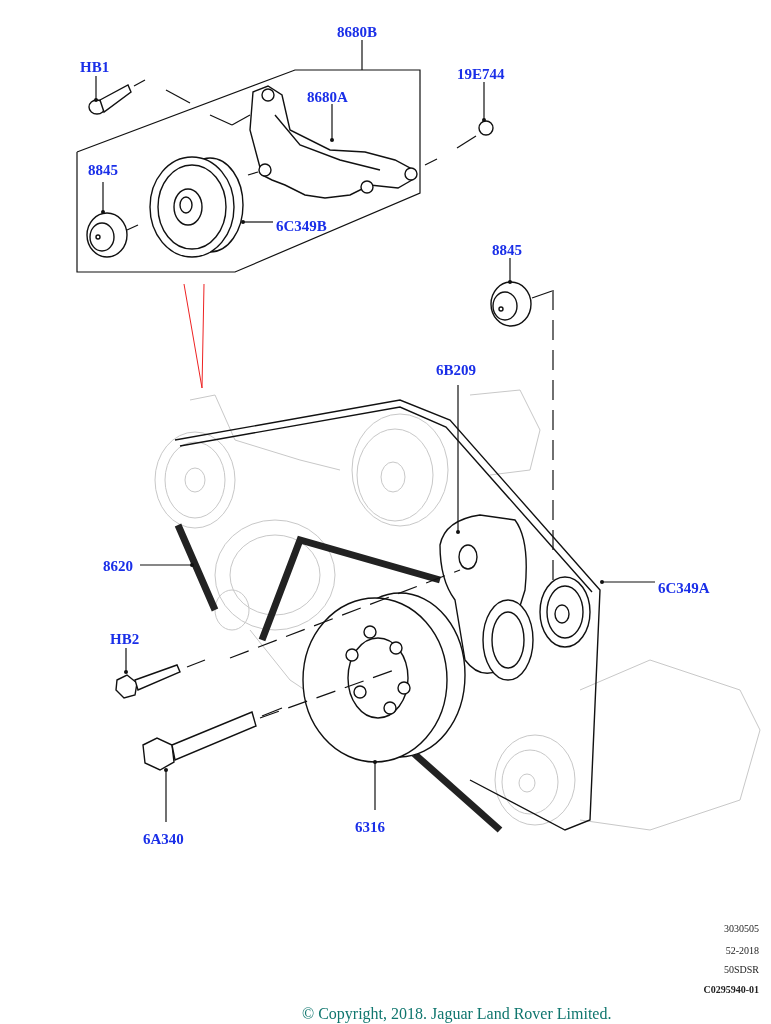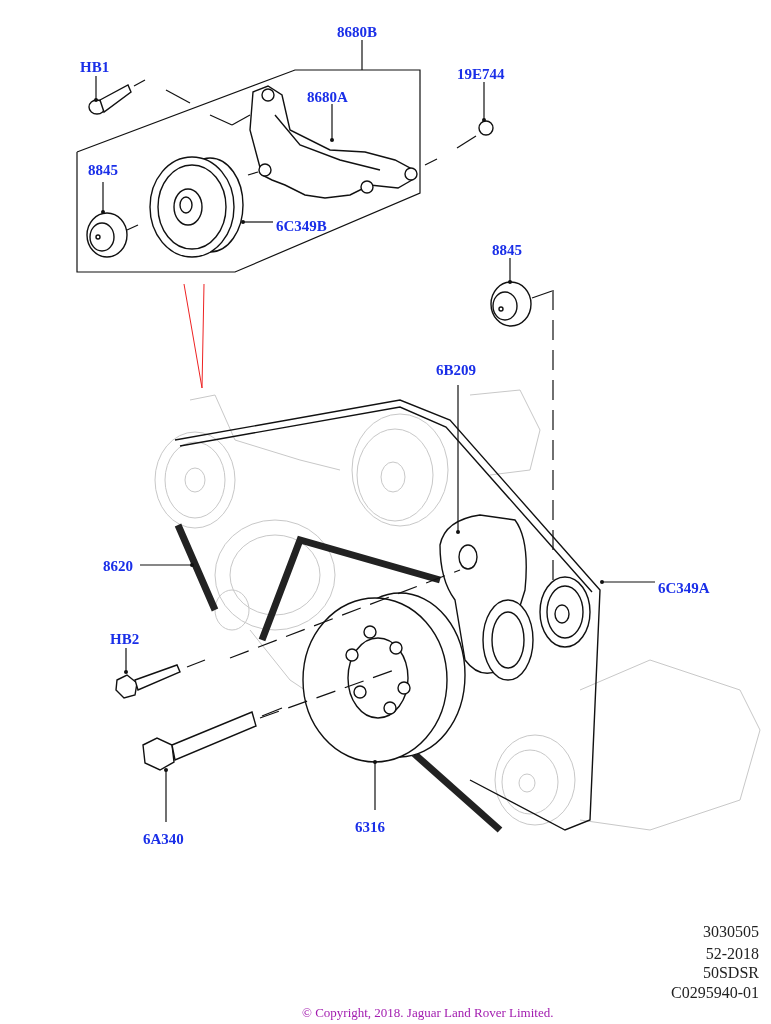--- a/index.html
+++ b/index.html
@@ -1,20 +1,20 @@
 <!DOCTYPE html>
 <html><head>
 <meta charset="utf-8">
 <style>
   html, body { margin:0; padding:0; background:#fff; }
   body { width:771px; height:1024px; position:relative; overflow:hidden; font-family:"Liberation Serif", serif; }
   #diagram { position:absolute; left:0; top:0; }
   .lbl { font-family:"Liberation Serif", serif; font-weight:bold; font-size:15px; fill:#1a2fe8; }
-  .meta { position:absolute; right:12px; font-family:"Liberation Serif", serif; font-size:16px; color:#222; text-align:center; }
-  .copy { position:absolute; left:302px; top:1005px; font-family:"Liberation Serif", serif; font-size:13px; color:#a21caf; }
+  .meta { position:absolute; right:12px; font-family:"Liberation Serif", serif; font-size:10px; color:#222; text-align:center; }
+  .copy { position:absolute; left:302px; top:1005px; font-family:"Liberation Serif", serif; font-size:16px; color:#0f766e; }
   .ghost { fill:none; stroke:#c8c8c8; stroke-width:1; }
   .ink { fill:#fff; stroke:#111; stroke-width:1.4; }
   .inkn { fill:none; stroke:#111; stroke-width:1.4; }
   .lead { stroke:#111; stroke-width:1.2; fill:none; }
   .dash { stroke:#111; stroke-width:1.2; fill:none; stroke-dasharray:20 10; }
   .belt { fill:none; stroke:#222; stroke-width:7; }
 </style>
 </head>
 <body>
 
@@ -179,14 +179,14 @@
   <text class="lbl" x="103" y="571" style="fill: rgb(26, 47, 232);">8620</text>
   <text class="lbl" x="658" y="593" style="fill: rgb(26, 47, 232);">6C349A</text>
   <text class="lbl" x="110" y="644" style="fill: rgb(26, 47, 232);">HB2</text>
   <text class="lbl" x="355" y="832" style="fill: rgb(26, 47, 232);">6316</text>
   <text class="lbl" x="143" y="844" style="fill: rgb(26, 47, 232);">6A340</text>
 </svg>
 
 <div class="meta" style="top:923px;">3030505</div>
 <div class="meta" style="top:945px;">52-2018</div>
 <div class="meta" style="top:964px;margin-left:38px;">50SDSR</div>
-<div class="meta" style="top:984px;">C0295940-01</div>
+<div class="meta" style="top:984px;font-weight:bold;">C0295940-01</div>
 <div class="copy">© Copyright, 2018. Jaguar Land Rover Limited.</div>
 
 </body></html>

